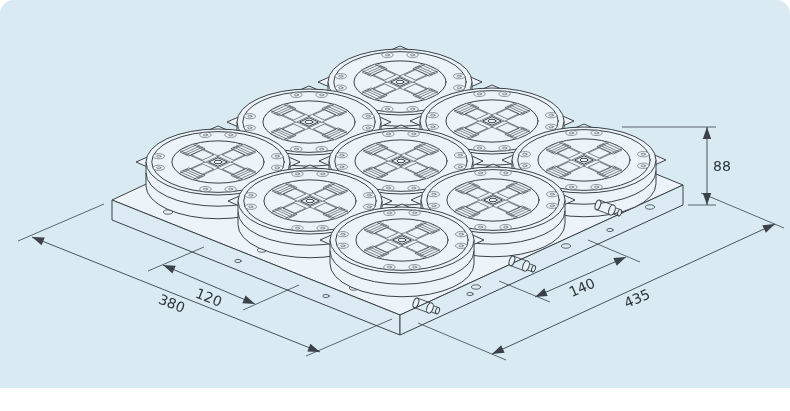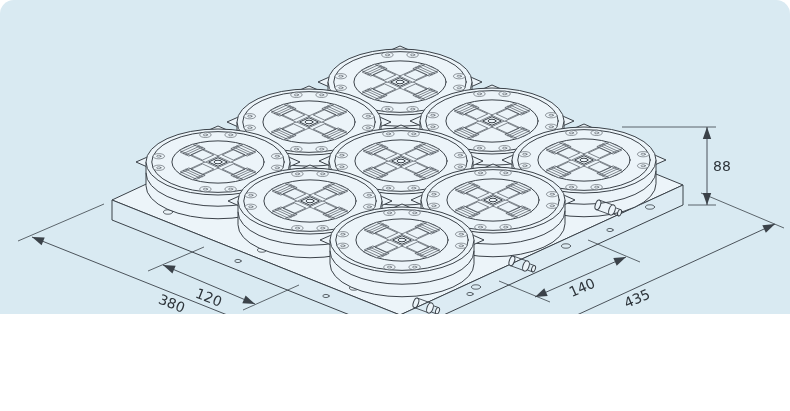--- a/index.html
+++ b/index.html
@@ -1,16 +1,16 @@
 <!DOCTYPE html>
 <html><head>
 <meta charset="utf-8">
 <style>
   html,body{margin:0;padding:0;background:#ffffff;}
-  .panel{width:790px;height:314px;position:relative;font-family:"DejaVu Sans",sans-serif;}
+  .panel{width:790px;height:388px;position:relative;font-family:"DejaVu Sans",sans-serif;}
   svg{display:block}
   .ln{fill:none;stroke:#3b4249;stroke-width:1;stroke-linecap:round;stroke-linejoin:round}
   .thin{stroke-width:0.8}
   .face{fill:#ecf4f9;stroke:#3b4249;stroke-width:1;stroke-linejoin:round}
   .facedark{fill:#dcebf3}
   .iso *{vector-effect:non-scaling-stroke}
   .dim{stroke:#3b4249;stroke-width:0.9;fill:none}
   .ext{stroke:#3b4249;stroke-width:0.8;fill:none}
   .dimtext{fill:#2e353b;font-size:14px;font-family:"DejaVu Sans",sans-serif}
 </style>

